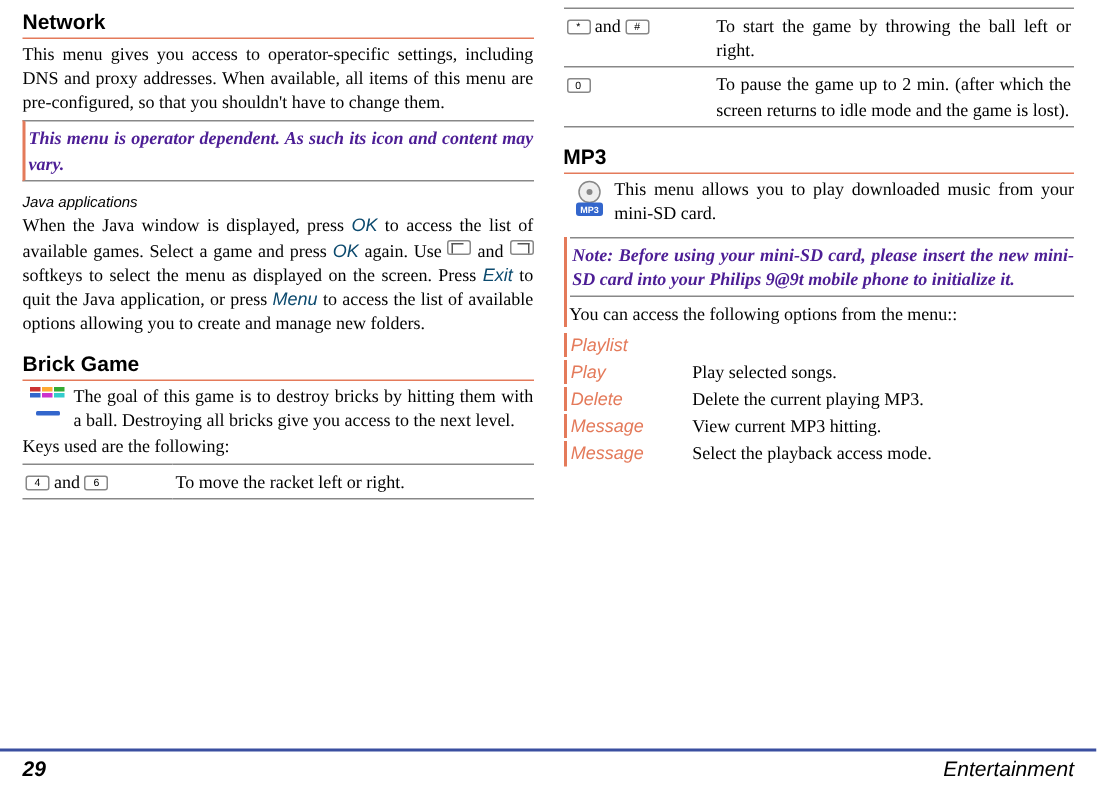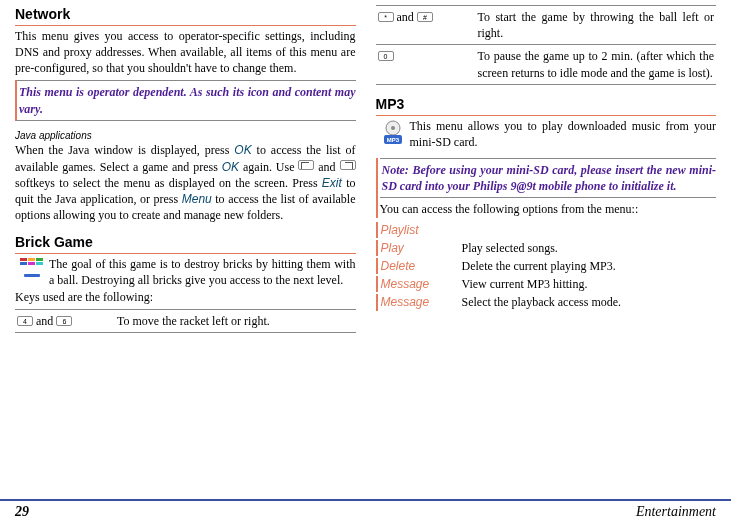--- a/index.html
+++ b/index.html
@@ -148,21 +148,21 @@
   }
   .footer {
     position: absolute;
     bottom: 6px;
     left: 0; right: 0;
     border-top: 2px solid #3a4fa0;
     padding: 2px 15px 0 15px;
     display: flex;
     justify-content: space-between;
     font-style: italic;
-    font-family: Liberation Serif, serif;
+    font-family: Liberation Sans, sans-serif;
     font-size: 14px;
   }
   .pnum { font-style: italic; font-weight: bold; }
   .mp3-note {
     border-left: 2px solid #e47a5a;
     padding-left: 2px;
   }
 </style>
 </head>
 <body>

